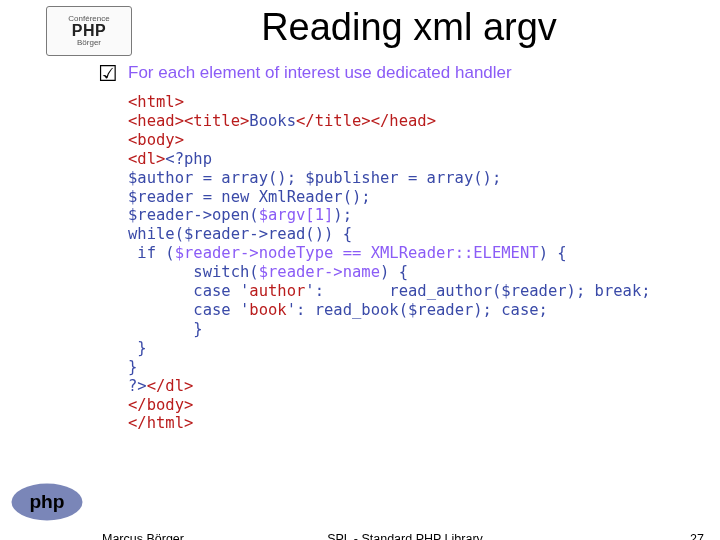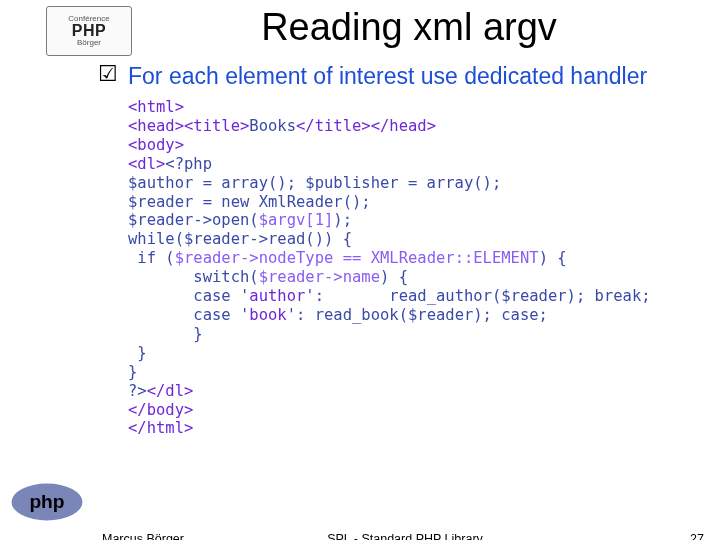--- a/index.html
+++ b/index.html
@@ -63,33 +63,33 @@
     margin-top: 14px;
   }
   .check {
     width: 30px;
     font-size: 22px;
     line-height: 1;
     text-align: left;
     font-family: "Arial", sans-serif;
   }
   .bullet-text {
-    font-size: 23px;
-    color: #1d4ed8;
+    font-size: 17px;
+    color: #8b5cf6;
   }
   .code {
     margin-left: 30px;
     margin-top: 8px;
     font-family: "Lucida Console", Monaco, monospace;
     font-size: 15.5px;
     line-height: 1.22;
     white-space: pre;
     color: #3a4aa8;
   }
-  .green { color: #6d28d9; }
+  .green { color: #b91c1c; }
   .red { color: #8b5cf6; }
   .footer {
     position: absolute;
     left: 98px;
     bottom: 8px;
     width: 614px;
     font-size: 12.5px;
     color: #000;
     font-family: Verdana, sans-serif;
   }

